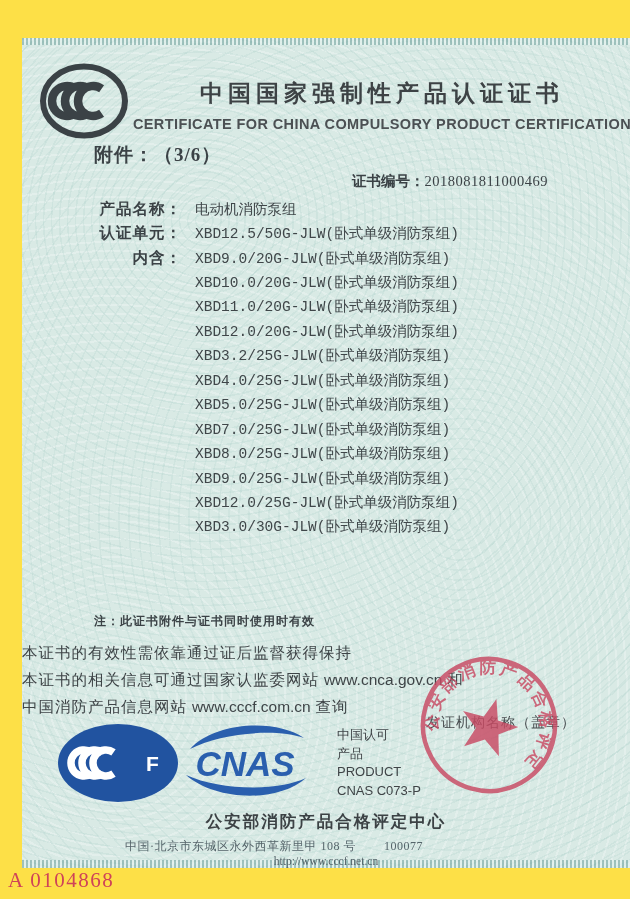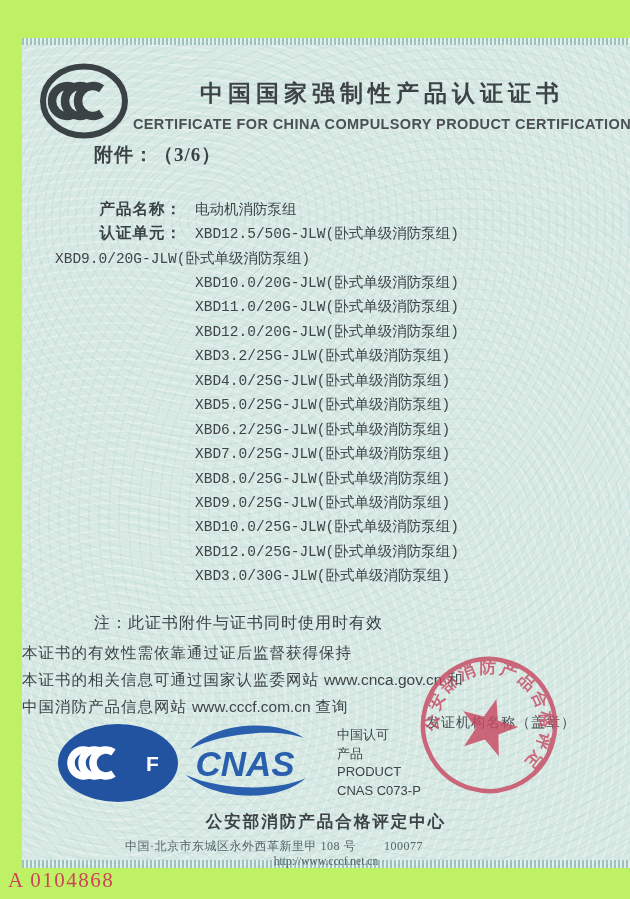--- a/index.html
+++ b/index.html
@@ -1,20 +1,20 @@
 <!DOCTYPE html>
 <html><head>
 <meta charset="utf-8">
 <style>
   * { margin:0; padding:0; box-sizing:border-box; }
   html,body { width:630px; }
   body { font-family:"Liberation Serif","DejaVu Serif",serif; background:#fbfbf8; }
   .page {
     position:relative; width:630px; height:899px; overflow:hidden;
-    background:#bef264;
+    background:#fde047;
   }
   .cert {
     position:absolute; left:22px; top:38px; width:608px; height:830px;
     background-color:#d9eae5;
     background-image:
       repeating-radial-gradient(circle at 30% 22%, rgba(150,195,188,.16) 0 1.5px, transparent 1.5px 8px),
       repeating-radial-gradient(circle at 72% 58%, rgba(150,195,188,.14) 0 1.5px, transparent 1.5px 10px),
       repeating-radial-gradient(circle at 15% 80%, rgba(255,255,255,.25) 0 2px, transparent 2px 9px);
     color:#3b4246;
   }
@@ -34,21 +34,21 @@
   .cert-no { position:absolute; left:330px; top:134px; font-size:14.5px; }
   .cert-no .lbl { font-weight:bold; }
   .cert-no .val { font-family:"Liberation Serif","DejaVu Serif",serif; letter-spacing:.5px; }
 
   .fields { position:absolute; left:0; top:159px; width:608px; }
   .frow { display:flex; height:24.45px; align-items:center;padding-left:20px; }
   .flabel { width:140px; text-align:right; font-weight:bold; font-size:15.5px; letter-spacing:1px; }
   .fvalue { margin-left:13px; font-family:"Liberation Mono","DejaVu Sans Mono",monospace;
     font-size:14.5px; color:#3f4649; white-space:nowrap;text-align:center; }
 
-  .note { position:absolute; left:72px; top:575px; font-size:16px; font-weight:normal; letter-spacing:1px; }
+  .note { position:absolute; left:72px; top:575px; font-size:12px; font-weight:bold; letter-spacing:1px; }
 
   .statement { position:absolute; left:0; top:601px; width:612px; 
     font-size:15.5px; line-height:27px; letter-spacing:1px; color:#3e4447; }
   .statement .url { font-family:"Liberation Sans","DejaVu Sans",sans-serif; letter-spacing:0;
     text-underline-offset:3px; }
 
   .cccf-logo { position:absolute; left:32px; top:684px; }
   .cnas-logo { position:absolute; left:152px; top:680px; }
   .accred-text { position:absolute; left:315px; top:688px;
     font-family:"Liberation Sans","DejaVu Sans",sans-serif;
@@ -78,31 +78,35 @@
     <svg class="ccc-logo" width="96" height="82" viewBox="0 0 96 82">
       <ellipse cx="48" cy="41" rx="41" ry="34.5" fill="none" stroke="#3b4246" stroke-width="6"></ellipse>
       <path d="M39.6 28.7 A 15 15 0 1 0 39.6 53.3" fill="none" stroke="#3b4246" stroke-width="8.5"></path>
       <path d="M52.6 28.7 A 15 15 0 1 0 52.6 53.3" fill="none" stroke="#3b4246" stroke-width="8.5"></path>
       <path d="M65.6 28.7 A 15 15 0 1 0 65.6 53.3" fill="none" stroke="#3b4246" stroke-width="8.5"></path>
     </svg>
 
     <div class="title-zh">中国国家强制性产品认证证书</div>
     <div class="title-en">CERTIFICATE FOR CHINA COMPULSORY PRODUCT CERTIFICATION</div>
     <div class="attachment">附件：（3/6）</div>
+    <div class="cert-no">
+      <span class="lbl">证书编号：</span><span class="val">2018081811000469</span>
+    </div>
 
     <div class="fields">
       <div class="frow">
         <span class="flabel">产品名称：</span>
         <span class="fvalue">电动机消防泵组</span>
       </div>
       <div class="frow">
         <span class="flabel">认证单元：</span>
         <span class="fvalue">XBD12.5/50G-JLW(卧式单级消防泵组)</span>
       </div>
       <div class="frow">
+        <span class="flabel">内含：</span>
         <span class="fvalue">XBD9.0/20G-JLW(卧式单级消防泵组)</span>
       </div>
       <div>
           <div class="frow">
           <span class="flabel"></span>
           <span class="fvalue">XBD10.0/20G-JLW(卧式单级消防泵组)</span>
         </div>
           <div class="frow">
           <span class="flabel"></span>
           <span class="fvalue">XBD11.0/20G-JLW(卧式单级消防泵组)</span>
@@ -118,37 +122,29 @@
           <div class="frow">
           <span class="flabel"></span>
           <span class="fvalue">XBD4.0/25G-JLW(卧式单级消防泵组)</span>
         </div>
           <div class="frow">
           <span class="flabel"></span>
           <span class="fvalue">XBD5.0/25G-JLW(卧式单级消防泵组)</span>
         </div>
           <div class="frow">
           <span class="flabel"></span>
-          <span class="fvalue">XBD6.2/25G-JLW(卧式单级消防泵组)</span>
-        </div>
-          <div class="frow">
-          <span class="flabel"></span>
           <span class="fvalue">XBD7.0/25G-JLW(卧式单级消防泵组)</span>
         </div>
           <div class="frow">
           <span class="flabel"></span>
           <span class="fvalue">XBD8.0/25G-JLW(卧式单级消防泵组)</span>
         </div>
           <div class="frow">
           <span class="flabel"></span>
           <span class="fvalue">XBD9.0/25G-JLW(卧式单级消防泵组)</span>
-        </div>
-          <div class="frow">
-          <span class="flabel"></span>
-          <span class="fvalue">XBD10.0/25G-JLW(卧式单级消防泵组)</span>
         </div>
           <div class="frow">
           <span class="flabel"></span>
           <span class="fvalue">XBD12.0/25G-JLW(卧式单级消防泵组)</span>
         </div>
           <div class="frow">
           <span class="flabel"></span>
           <span class="fvalue">XBD3.0/30G-JLW(卧式单级消防泵组)</span>
         </div>
         </div>

